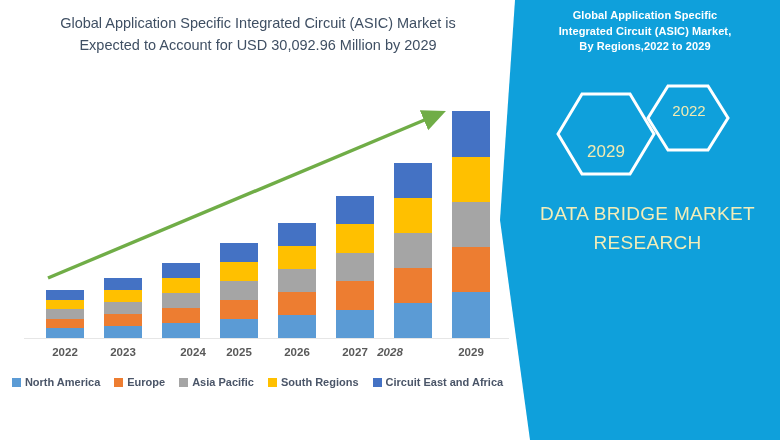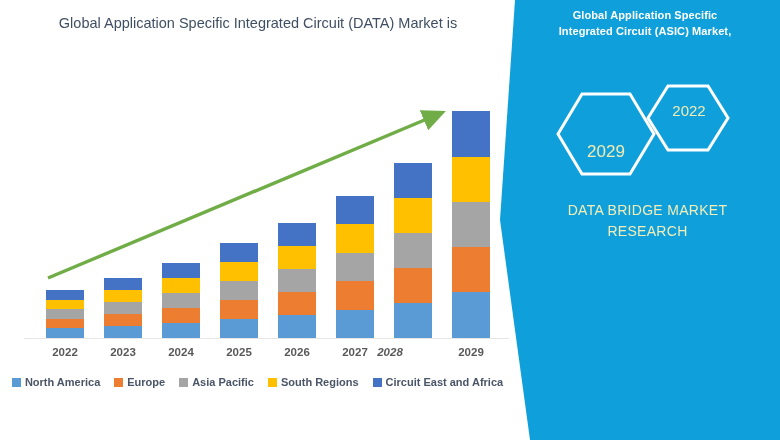--- a/index.html
+++ b/index.html
@@ -29,21 +29,21 @@
   .hexwrap{position:absolute;top:82px;left:50px;width:230px;height:105px;}
   .hex-label{
     position:absolute;color:#f2ebb2;font-weight:normal;
     text-align:center;
   }
   .hex-2029{left:22px;top:60px;width:88px;font-size:17px;}
   .hex-2022{left:110px;top:20px;width:78px;font-size:15px;}
   .brand{
     position:absolute;top:200px;left:35px;width:245px;
     text-align:center;color:#f3edb8;
-    font-size:14px;line-height:1.5;letter-spacing:.3px;
+    font-size:19px;line-height:1.5;letter-spacing:.3px;
   }
 
   
   .chart-title{
     position:absolute;top:12px;left:18px;width:480px;
     text-align:center;color:#3f4f63;
     font-size:14.5px;line-height:1.55;
   }
   .chart-title div{white-space:nowrap;}
 
@@ -71,21 +71,22 @@
   .legend-item{display:flex;align-items:center;gap:4px;}
   .swatch{width:9px;height:9px;display:inline-block;}
   .legend-label{font-size:11px;font-weight:bold;color:#4a5568;white-space:nowrap;}
 </style>
 </head>
 <body>
 
 <div id="page">
 
   <div class="chart-title">
-    <div>Global Application Specific Integrated Circuit (DATA) Market is</div>
+    <div>Global Application Specific Integrated Circuit (ASIC) Market is</div>
+    <div>Expected to Account for USD 30,092.96 Million by 2029</div>
   </div>
 
   <div class="plot"></div>
 
   <div class="baseline"></div>
 
   <div class="bars" id="bars">
       <div class="bar" style="left: 46px; width: 38px;">
         <div class="seg" style="height: 9.6px; background: rgb(68, 114, 196);"></div>
         <div class="seg" style="height: 9.6px; background: rgb(255, 192, 0);"></div>
@@ -149,21 +150,21 @@
       <marker id="ah" markerWidth="7" markerHeight="7" refX="3.2" refY="3.2" orient="auto">
         <path d="M0,0 L7,3.2 L0,6.4 z" fill="#70ad47"></path>
       </marker>
     </defs>
     <line x1="48" y1="278" x2="434" y2="116" stroke="#70ad47" stroke-width="3.4" marker-end="url(#ah)"></line>
   </svg>
 
   <div class="xlabels" id="xlabels">
       <div class="xlabel" style="left: 36px;">2022</div>
       <div class="xlabel" style="left: 94px;">2023</div>
-      <div class="xlabel" style="left: 152px;">2024</div>
+      <div class="xlabel" style="left: 164px;">2024</div>
       <div class="xlabel" style="left: 210px;">2025</div>
       <div class="xlabel" style="left: 268px;">2026</div>
       <div class="xlabel" style="left: 326px;">2027</div>
       <div class="xlabel" style="left: 361px; font-style: italic;">2028</div>
       <div class="xlabel" style="left: 442px;">2029</div>
     </div>
 
   <div class="legend" id="legend">
       <div class="legend-item">
         <span class="swatch" style="background: rgb(91, 155, 213);"></span>
@@ -189,20 +190,21 @@
 
   <div class="right-panel">
     <svg class="bg" viewBox="0 0 290 440" preserveAspectRatio="none">
       <path d="M25,0 L290,0 L290,440 L40,440 L10,220 Z" fill="#0fa0db"></path>
     </svg>
 
     <div class="panel-content">
       <div class="panel-title">
         <div>Global Application Specific</div>
         <div>Integrated Circuit (ASIC) Market,</div>
+        <div>By Regions,2022 to 2029</div>
       </div>
 
       <div class="hexwrap">
         <svg viewBox="0 0 230 105" width="230" height="105">
 
           <polygon points="18,52 42,12 90,12 114,52 90,92 42,92" fill="none" stroke="#ffffff" stroke-width="3"></polygon>
 
           <polygon points="108,36 128,4 168,4 188,36 168,68 128,68" fill="none" stroke="#ffffff" stroke-width="3"></polygon>
         </svg>
         <div class="hex-label hex-2029">2029</div>

